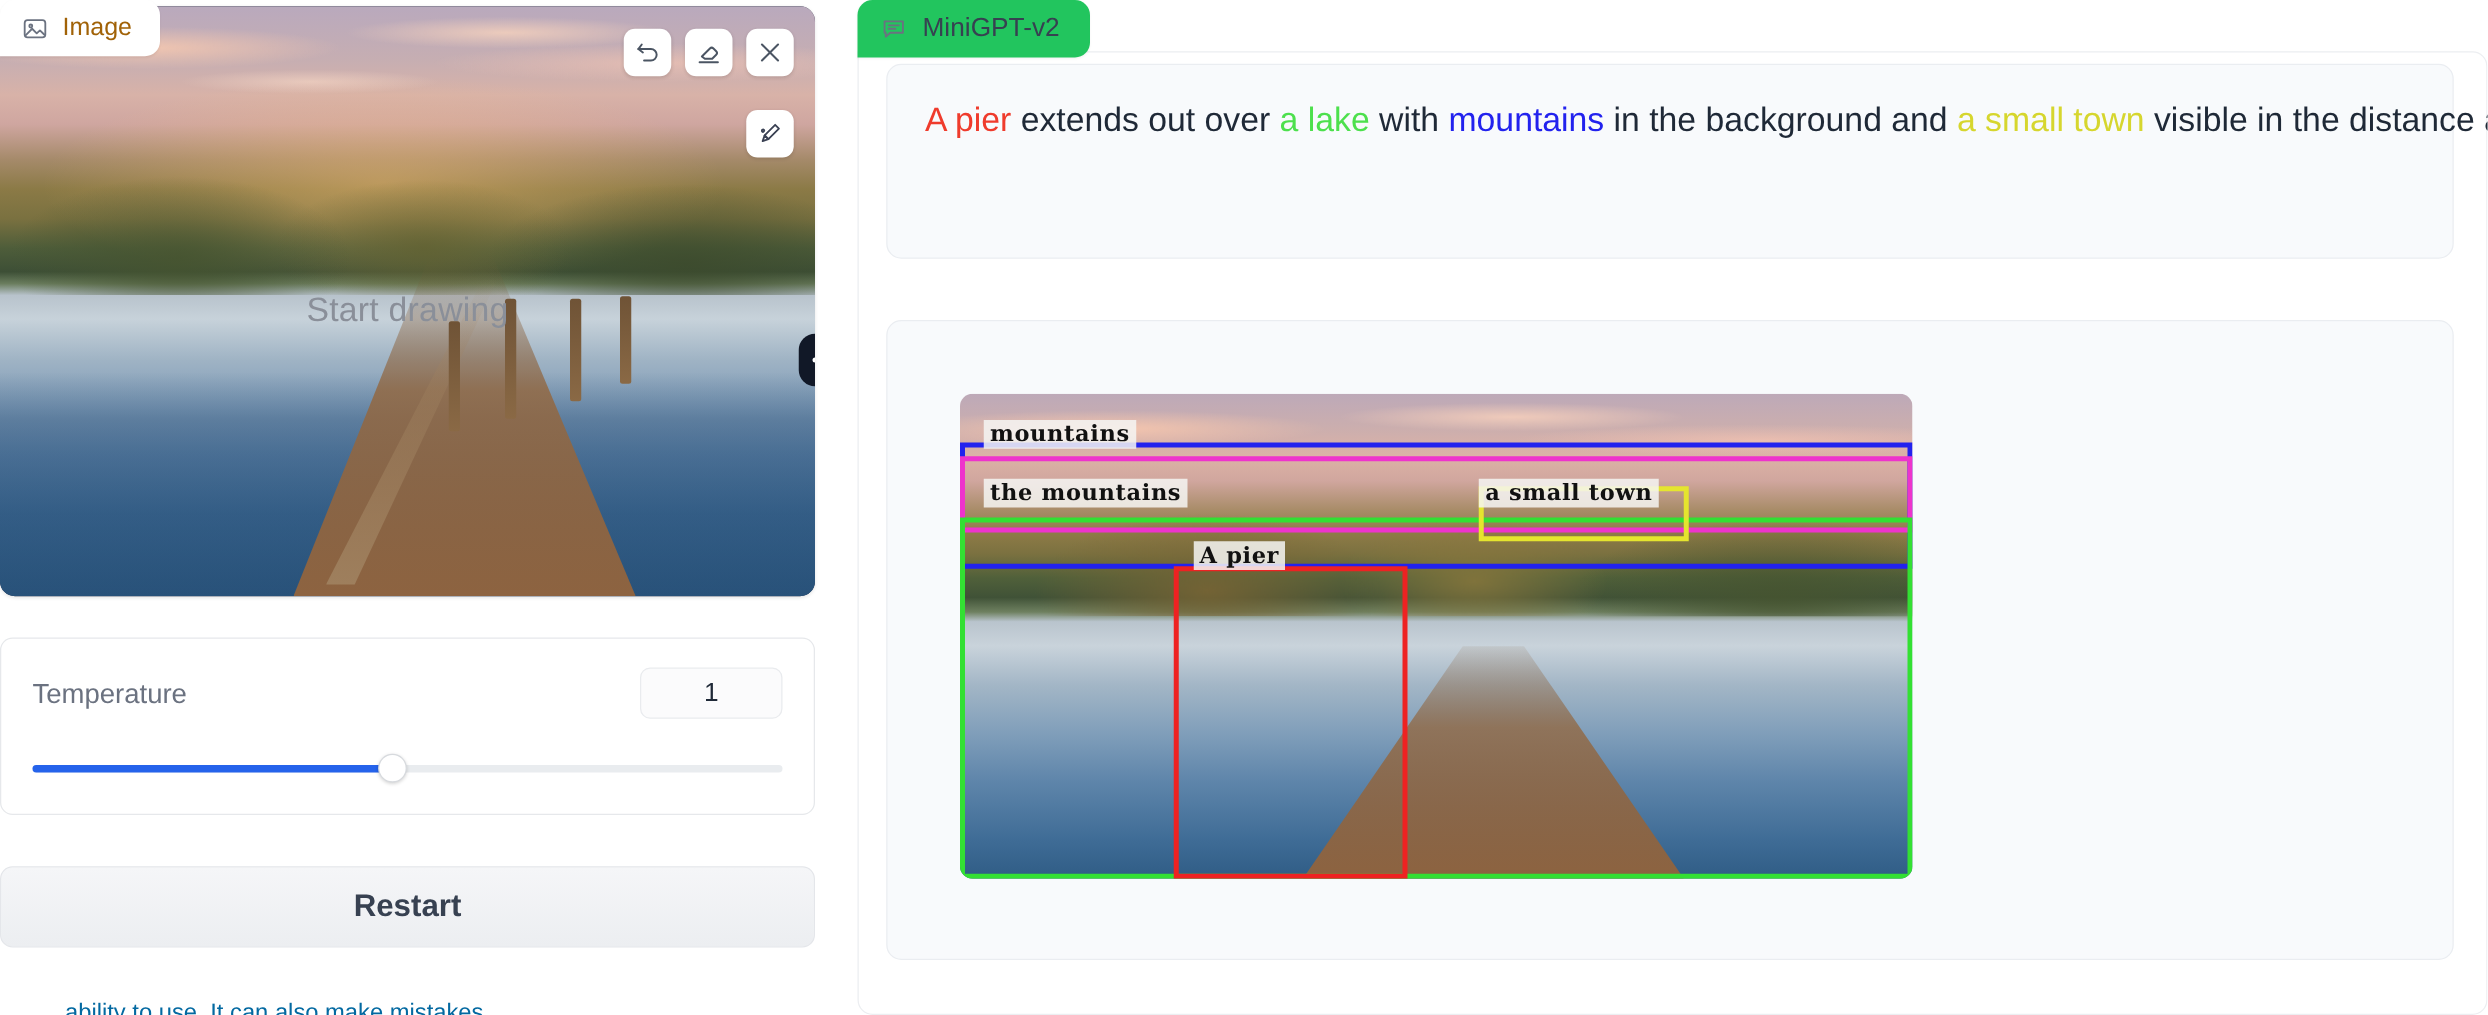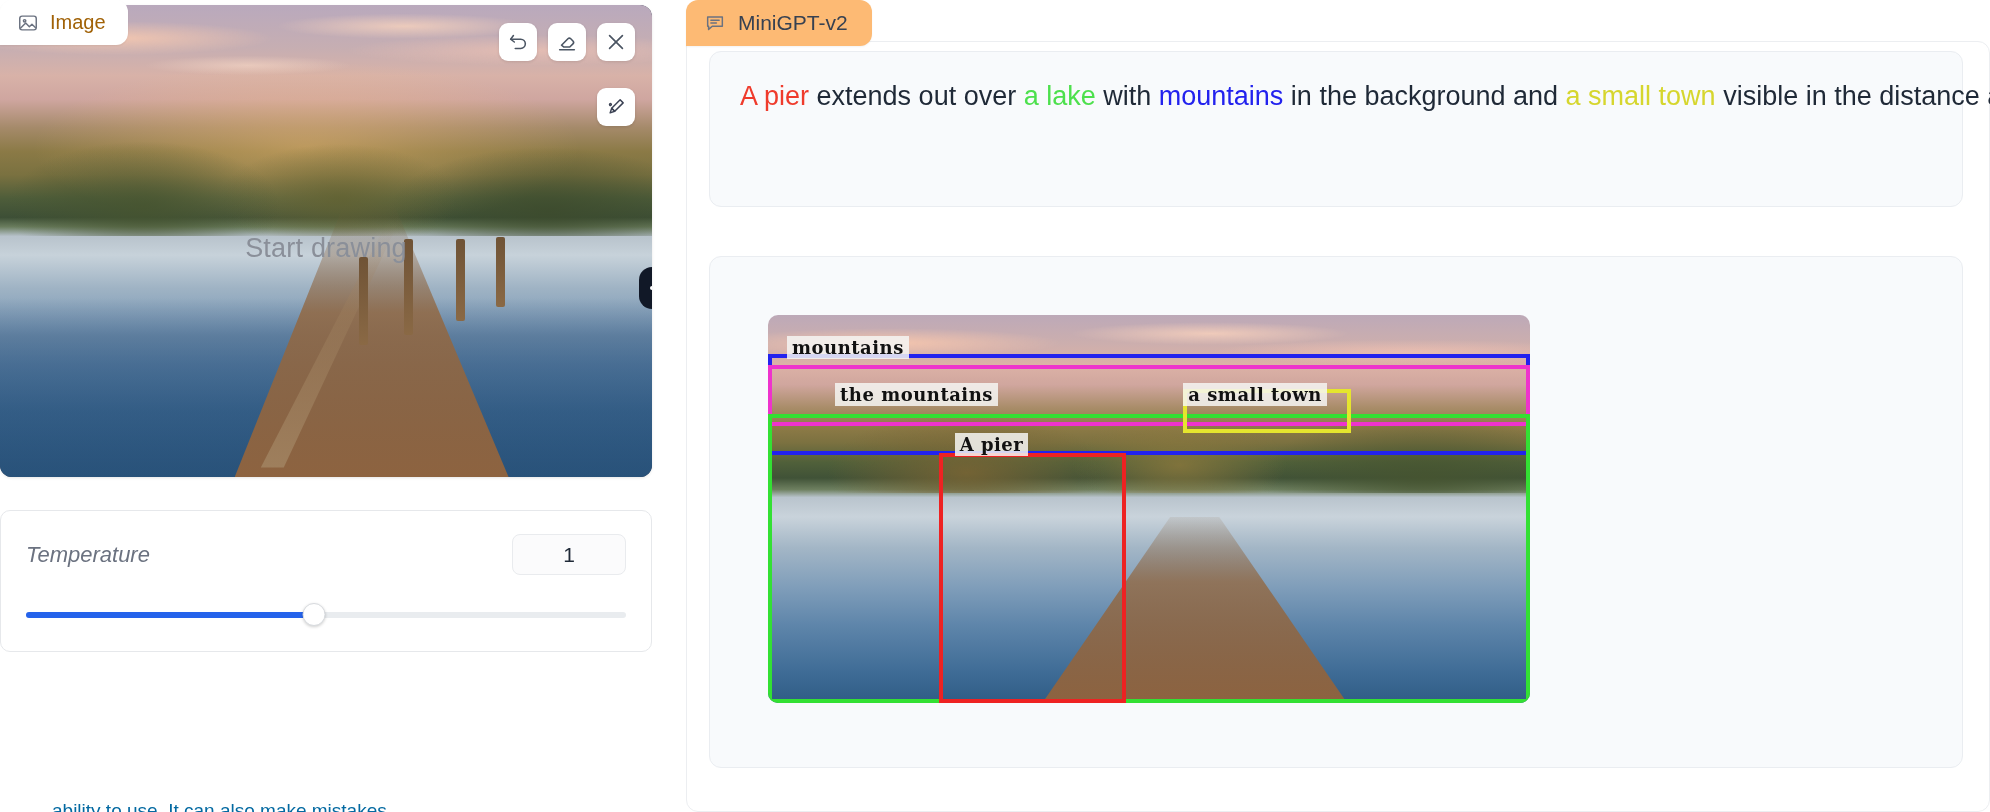--- a/index.html
+++ b/index.html
@@ -141,21 +141,21 @@
     position: absolute; left: 0; top: 510px;
     width: 652px; height: 142px;
     background: #ffffff;
     border: 1px solid #e6e8eb;
     border-radius: 10px;
   }
   .temp-head {
     display: flex; align-items: center; justify-content: space-between;
     padding: 23px 25px 0 25px;
   }
-  .temp-label { font-size: 22px; color: #6b7280; font-style: italic; }
+  .temp-label { font-size: 22px; color: #6b7280; }
   .temp-value-box {
     width: 114px; height: 41px;
     border: 1px solid #e9ebee; border-radius: 8px;
     background: #fbfbfc;
     display: flex; align-items: center; justify-content: center;
     font-size: 21px; color: #1f2937;
   }
   .slider-wrap { position: relative; margin: 29px 25px 0 25px; height: 22px; }
   .slider-track {
     position: absolute; left: 0; right: 0; top: 8px;
@@ -192,21 +192,21 @@
 
   
   .right-col {
     position: absolute; left: 686px; top: 0;
     width: 1304px; height: 812px;
   }
   .chat-tab {
     position: absolute; left: 0; top: 0;
     display: flex; align-items: center; gap: 12px;
     padding: 11px 24px 11px 18px;
-    background: #fdba74;
+    background: #22c55e;
     border-radius: 12px 12px 12px 0;
     z-index: 6;
     box-shadow: 0 1px 2px rgba(0,0,0,.05);
   }
   .chat-tab .tab-label { font-size: 21px; color: #374151; }
 
   .chat-surface {
     position: absolute; left: 0; top: 41px;
     width: 1304px; height: 771px;
     background: #ffffff;
@@ -362,20 +362,21 @@
         <span class="temp-label">Temperature</span>
         <div class="temp-value-box">1</div>
       </div>
       <div class="slider-wrap">
         <div class="slider-track"></div>
         <div class="slider-fill" id="sliderFill" style="width: 48%;"></div>
         <div class="slider-thumb" id="sliderThumb" style="left: 48%;"></div>
       </div>
     </div>
 
+    <div class="restart-btn">Restart</div>
 
     <div class="cut-text">ability to use. It can also make mistakes.</div>
   </div>
 
   <div class="right-col">
 
     <div class="chat-surface">
 
       <div class="msg-card">
         <div class="caption" id="captionText"><span class="w" style="color: rgb(239, 59, 44);">A pier</span><span class="w" style="color: rgb(31, 41, 55);"> extends out over </span><span class="w" style="color: rgb(77, 224, 77);">a lake</span><span class="w" style="color: rgb(31, 41, 55);"> with </span><span class="w" style="color: rgb(34, 34, 238);">mountains</span><span class="w" style="color: rgb(31, 41, 55);"> in the background and </span><span class="w" style="color: rgb(214, 214, 46);">a small town</span><span class="w" style="color: rgb(31, 41, 55);"> visible in the distance at dusk time , the sun is setting behind </span></div>
@@ -391,21 +392,21 @@
           </div>
           <div id="boxLayer">
               <div class="bbox" style="left: 0%; top: 10%; width: 100%; height: 26%; border-color: rgb(34, 34, 238); border-width: 4px;"></div>
               <div class="bbox" style="left: 0%; top: 13%; width: 100%; height: 15.5%; border-color: rgb(238, 51, 204); border-width: 4px;"></div>
               <div class="bbox" style="left: 0%; top: 25.5%; width: 100%; height: 74.5%; border-color: rgb(51, 224, 51); border-width: 4px;"></div>
               <div class="bbox" style="left: 54.5%; top: 19%; width: 22%; height: 11.5%; border-color: rgb(229, 229, 46); border-width: 4px;"></div>
               <div class="bbox" style="left: 22.5%; top: 35.5%; width: 24.5%; height: 64.5%; border-color: rgb(238, 34, 34); border-width: 4px;"></div>
             </div>
           <div id="labelLayer">
               <div class="lbl" style="left: 2.5%; top: 5.5%;">mountains</div>
-              <div class="lbl" style="left: 2.5%; top: 17.5%; margin-left: 48px;">the mountains</div>
+              <div class="lbl" style="left: 2.5%; top: 17.5%;">the mountains</div>
               <div class="lbl" style="left: 54.5%; top: 17.5%;">a small town</div>
               <div class="lbl" style="left: 24.5%; top: 30.5%;">A pier</div>
             </div>
         </div>
       </div>
     </div>
 
     <div class="chat-tab">
       <svg class="tab-icon" viewBox="0 0 24 24" fill="none" stroke="#6b7280" stroke-width="1.6" stroke-linecap="round" stroke-linejoin="round">
         <path d="M4 5.5h16v10H9l-4 3.5v-3.5H4z"></path>

